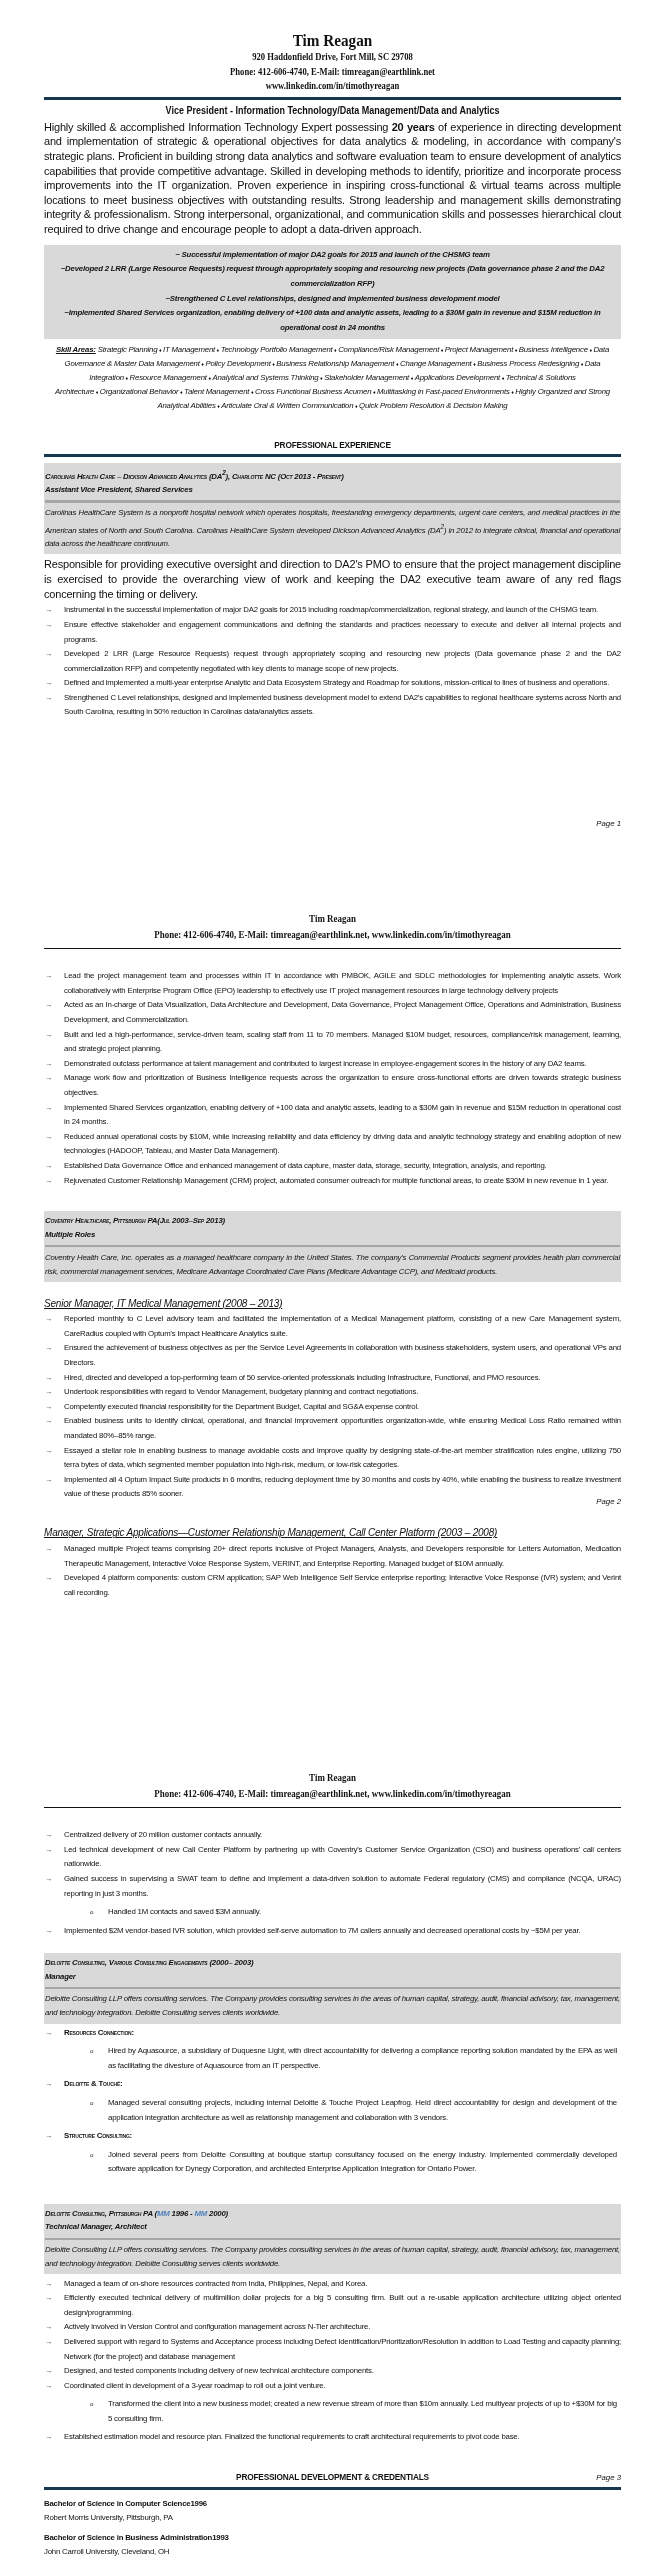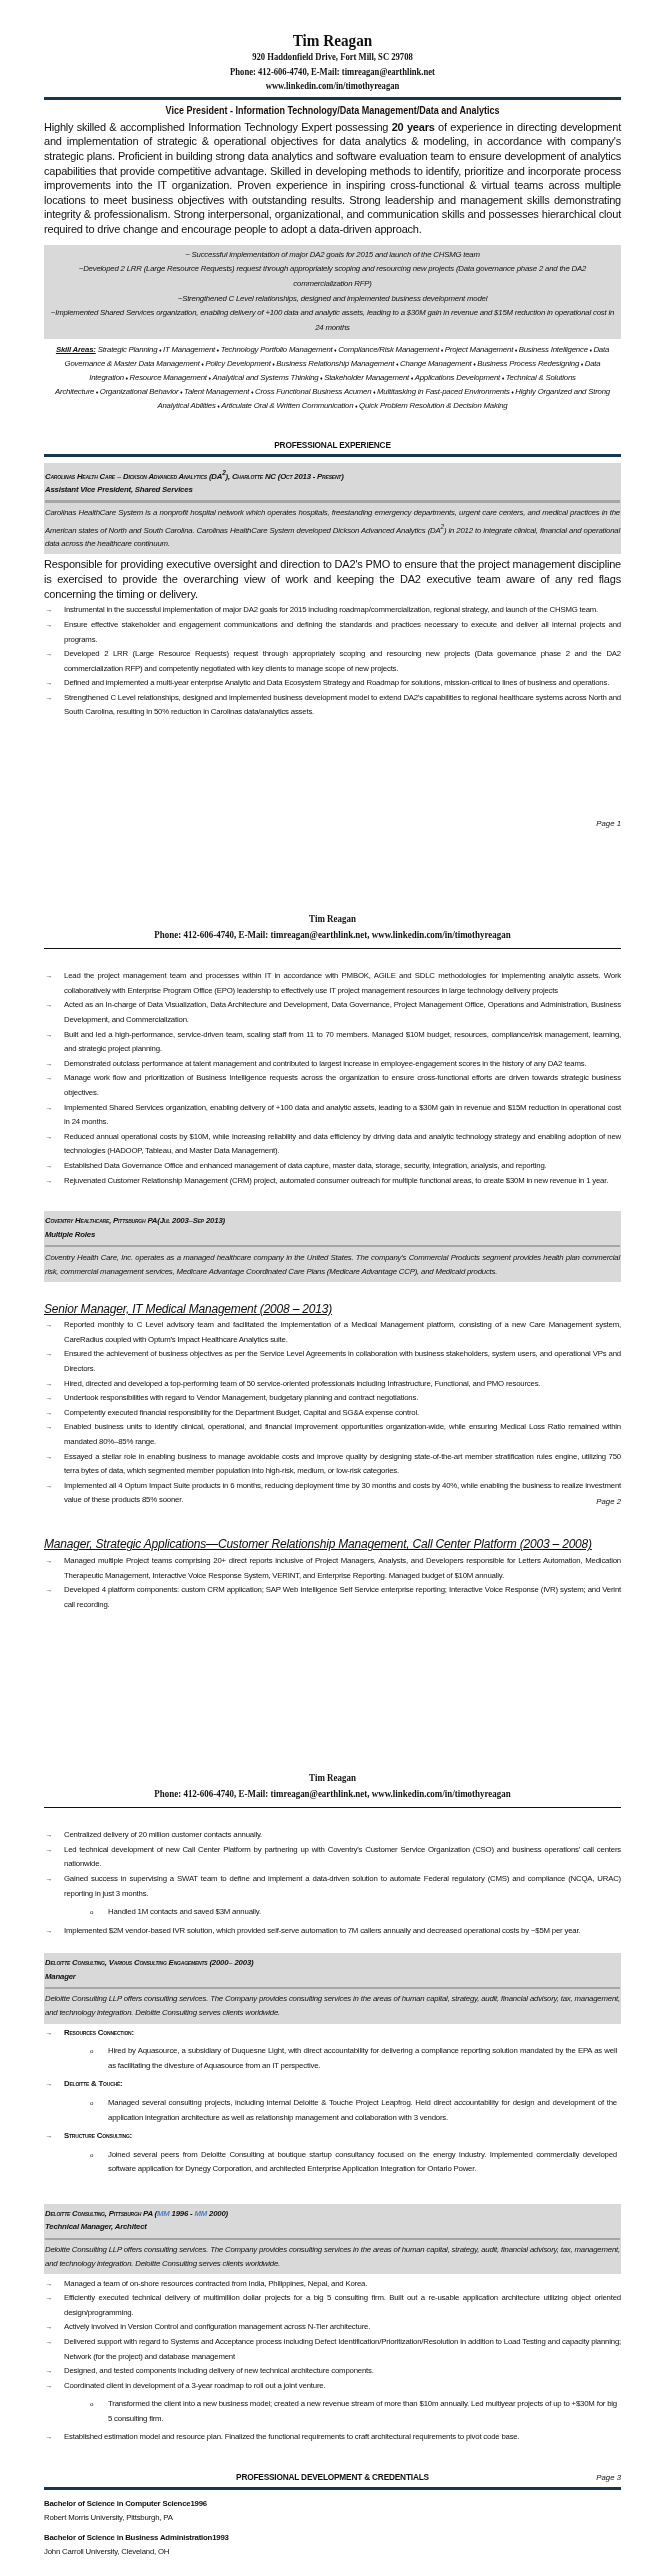--- a/index.html
+++ b/index.html
@@ -13,34 +13,34 @@
   .hdr-name-sm { font-family: "Liberation Serif", serif; font-weight: bold; text-align: center; font-size: 10.4px; line-height: 15.6px; transform: scaleX(0.86); }
   .hdr-line-sm { font-family: "Liberation Serif", serif; font-weight: bold; text-align: center; font-size: 10.4px; line-height: 16.7px; transform: scaleX(0.86); }
 
   .rule-navy { height: 3.1px; background: #17374f; margin: 3.1px 0 4.2px 0; }
   .rule-black { height: 1px; background: #111; margin: 5.2px 0 0 0; }
   .rule-grey { height: 2.1px; background: #a6a6a6; margin: 4.2px 0 3.1px 0; }
 
   .headline { text-align: center; font-weight: bold; font-size: 10px; line-height: 13.5px; margin: 3.1px 0 2.1px 0; transform: scaleX(0.9); }
   .para { font-size: 11px; line-height: 14.6px; text-align: justify; letter-spacing: -0.2px; }
 
-  .highlights { background: #d9d9d9; padding: 3.1px 5.2px; margin: 8.3px 0 4.2px 0; text-align: center; font-weight: normal; font-style: italic; font-size: 7.8px; line-height: 14.6px; letter-spacing: -0.2px; }
+  .highlights { background: #d9d9d9; padding: 3.1px 5.2px; margin: 8.3px 0 4.2px 0; text-align: center; font-weight: bold; font-style: italic; font-size: 7.8px; line-height: 14.6px; letter-spacing: -0.2px; }
   .skills { text-align: center; font-style: italic; font-size: 7.8px; line-height: 14px; padding: 0 10.4px; letter-spacing: -0.2px; }
   .skills-label { font-weight: bold; text-decoration: underline; }
   .diamond { font-style: normal; font-size: 5.2px; padding: 0 1.6px; }
 
   .section-title { text-align: center; font-weight: bold; font-size: 8.3px; line-height: 12.5px; margin-top: 26px; letter-spacing: -0.2px; }
 
   .company-box { background: #d9d9d9; padding: 3.1px 1px 2.1px 1px; margin-top: 5.2px; }
   .company-line { font-weight: bold; font-style: italic; font-size: 7.8px; line-height: 13.5px; font-variant: small-caps; letter-spacing: -0.2px; }
   .role-line { font-weight: bold; font-style: italic; font-size: 7.8px; line-height: 13.5px; letter-spacing: -0.2px; }
   .company-desc { font-style: italic; font-size: 7.8px; line-height: 14px; text-align: justify; letter-spacing: -0.2px; padding-bottom: 1px; }
   .mm { color: #4f81bd; }
 
-  .sub-role { font-style: italic; text-decoration: underline; font-size: 12px; line-height: 13.5px; margin-top: 21px; letter-spacing: -0.2px; }
+  .sub-role { font-style: italic; text-decoration: underline; font-size: 10px; line-height: 13.5px; margin-top: 15px; letter-spacing: -0.2px; }
 
   ul.bullets { list-style: none; margin: 2.1px 0 0 0; padding: 0; }
   ul.bullets > li { position: relative; padding-left: 20px; font-size: 7.8px; line-height: 14.6px; text-align: justify; letter-spacing: -0.2px; margin-bottom: 0; }
   ul.bullets > li .arrow { position: absolute; left: 1px; top: 0; font-size: 7.3px; }
   ul.sub { list-style: none; margin: 4px; padding: 0; }
   ul.sub > li { position: relative; padding-left: 59px; font-size: 7.8px; line-height: 14.6px; text-align: justify; letter-spacing: -0.2px; }
   ul.sub > li .circle { position: absolute; left: 42px; top: 0; font-size: 6.2px; }
   .sc-head { font-weight: bold; font-variant: small-caps; }
 
   .page-num { position: absolute; right: 43px; font-style: italic; font-size: 7.8px; }

